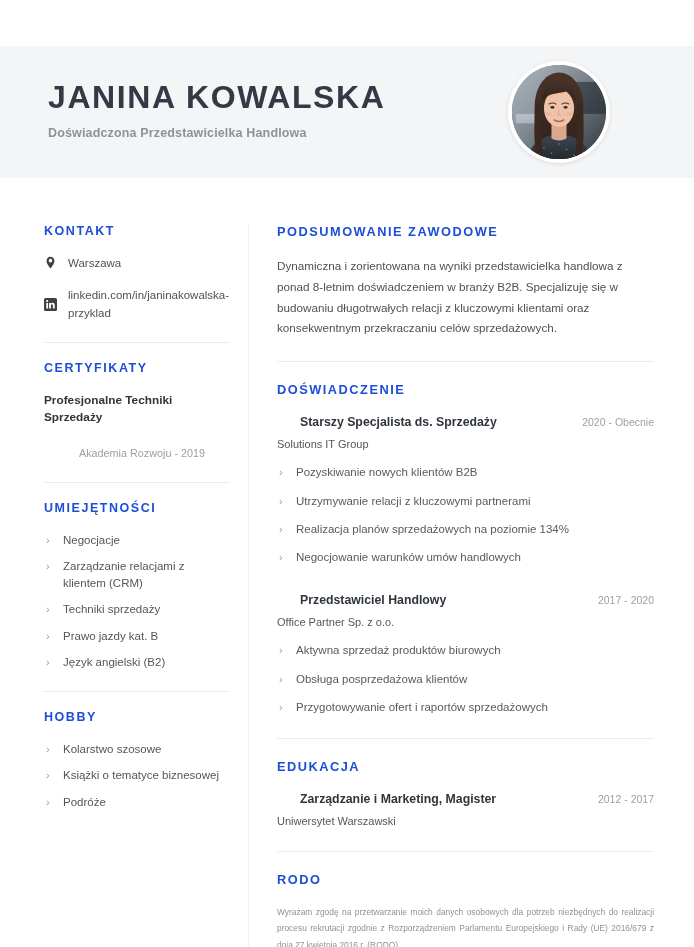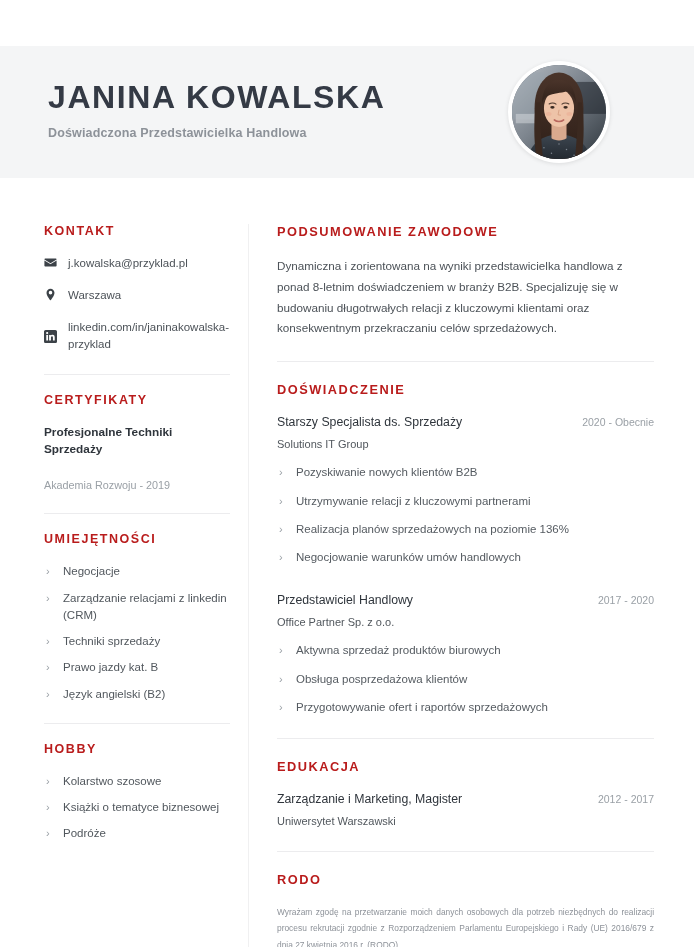--- a/index.html
+++ b/index.html
@@ -93,21 +93,21 @@
     padding: 0 40px 0 28px;
     border-left: 1px solid #f0f0f1;
     min-height: 690px;
   }
 
   
   .sec-head {
     font-size: 12.5px;
     font-weight: 700;
     letter-spacing: 1.55px;
-    color: #b91c1c;
+    color: #1d4ed8;
     text-transform: uppercase;
     margin-bottom: 17px;
   }
   .sec-head.right {
     font-size: 12.8px;
     letter-spacing: 1.5px;
   }
   .rule {
     height: 1px;
     background: #ececee;
@@ -146,20 +146,21 @@
     font-size: 11.8px;
     font-weight: 700;
     color: #2f353c;
     line-height: 1.4;
     margin-bottom: 21px;
   }
   .cert-meta {
     font-size: 10.8px;
     color: #9aa0a6;
     line-height: 1.4;
+    margin-left: 35px;
   }
 
   
   ul.chev { list-style: none; }
   ul.chev li {
     position: relative;
     padding-left: 19px;
     font-size: 11.5px;
     color: #51575d;
     line-height: 1.5;
@@ -184,23 +185,24 @@
   
   .entry { margin-bottom: 4px; }
   .entry + .entry { margin-top: 26px; }
   .entry-top {
     display: flex;
     justify-content: space-between;
     align-items: baseline;
   }
   .entry-role {
     font-size: 12.3px;
-    font-weight: 400;
+    font-weight: 700;
     color: #2f353c;
     line-height: 1.35;
+    margin-left: 23px;
   }
   .entry-dates {
     font-size: 10.5px;
     color: #9aa0a6;
     white-space: nowrap;
     padding-left: 12px;
   }
   .entry-org {
     font-size: 11px;
     color: #51575d;
@@ -287,28 +289,20 @@
     </div>
   </div>
 
   <div class="body">
 
     <div class="col-left">
 
       <div>
         <div class="sec-head">KONTAKT</div>
 
-        <div class="contact-row">
-          <span class="c-icon">
-            <svg width="13" height="13" viewBox="0 0 16 16" fill="currentColor" aria-hidden="true">
-              <path d="M1.5 3h13c.55 0 1 .45 1 1v.3L8 8.9 .5 4.3V4c0-.55.45-1 1-1zM.5 5.55l7.23 4.43c.17.1.37.1.54 0L15.5 5.55V12c0 .55-.45 1-1 1h-13c-.55 0-1-.45-1-1V5.55z"></path>
-            </svg>
-          </span>
-          <span class="c-text">j.kowalska@przyklad.pl</span>
-        </div>
 
 
         <div class="contact-row">
           <span class="c-icon">
             <svg width="13" height="13" viewBox="0 0 16 16" fill="currentColor" aria-hidden="true">
               <path d="M8 .8c-2.7 0-4.9 2.2-4.9 4.9 0 3.6 4.4 9.1 4.6 9.3.1.15.4.15.52 0 .2-.2 4.67-5.7 4.67-9.3C12.9 3 10.7.8 8 .8zm0 7.1a2.2 2.2 0 1 1 0-4.4 2.2 2.2 0 0 1 0 4.4z"></path>
             </svg>
           </span>
           <span class="c-text">Warszawa</span>
         </div>
@@ -332,21 +326,21 @@
           <div class="cert-meta">Akademia Rozwoju - 2019</div>
         </div>
       </div>
 
       <div class="rule"></div>
 
       <div>
         <div class="sec-head">UMIEJĘTNOŚCI</div>
         <ul class="chev">
           <li><span class="chev-glyph">›</span><span>Negocjacje</span></li>
-          <li><span class="chev-glyph">›</span><span>Zarządzanie relacjami z linkedin (CRM)</span></li>
+          <li><span class="chev-glyph">›</span><span>Zarządzanie relacjami z klientem (CRM)</span></li>
           <li><span class="chev-glyph">›</span><span>Techniki sprzedaży</span></li>
           <li><span class="chev-glyph">›</span><span>Prawo jazdy kat. B</span></li>
           <li><span class="chev-glyph">›</span><span>Język angielski (B2)</span></li>
         </ul>
       </div>
 
       <div class="rule"></div>
 
       <div>
         <div class="sec-head">HOBBY</div>
@@ -373,21 +367,21 @@
 
         <div class="entry">
           <div class="entry-top">
             <span class="entry-role">Starszy Specjalista ds. Sprzedaży</span>
             <span class="entry-dates">2020 - Obecnie</span>
           </div>
           <div class="entry-org">Solutions IT Group</div>
           <ul class="chev">
             <li><span class="chev-glyph">›</span><span>Pozyskiwanie nowych klientów B2B</span></li>
             <li><span class="chev-glyph">›</span><span>Utrzymywanie relacji z kluczowymi partnerami</span></li>
-            <li><span class="chev-glyph">›</span><span>Realizacja planów sprzedażowych na poziomie 136%</span></li>
+            <li><span class="chev-glyph">›</span><span>Realizacja planów sprzedażowych na poziomie 134%</span></li>
             <li><span class="chev-glyph">›</span><span>Negocjowanie warunków umów handlowych</span></li>
           </ul>
         </div>
 
         <div class="entry">
           <div class="entry-top">
             <span class="entry-role">Przedstawiciel Handlowy</span>
             <span class="entry-dates">2017 - 2020</span>
           </div>
           <div class="entry-org">Office Partner Sp. z o.o.</div>

